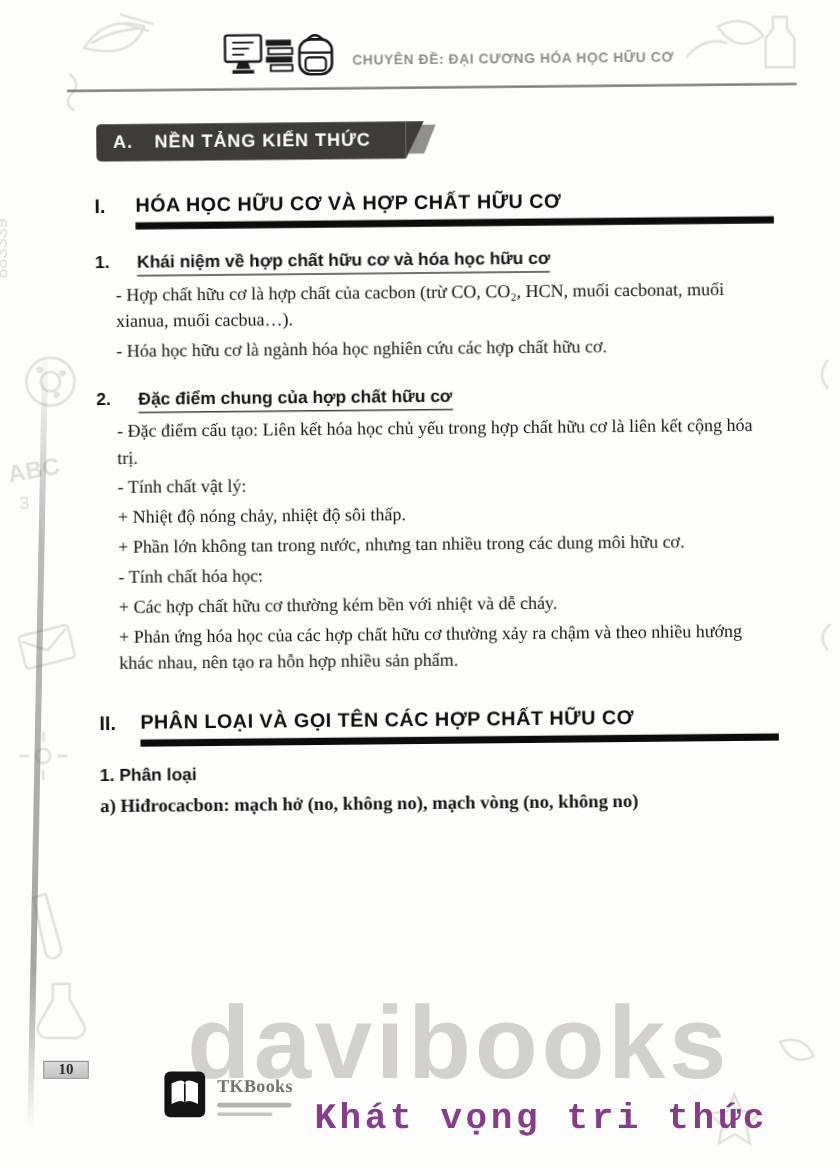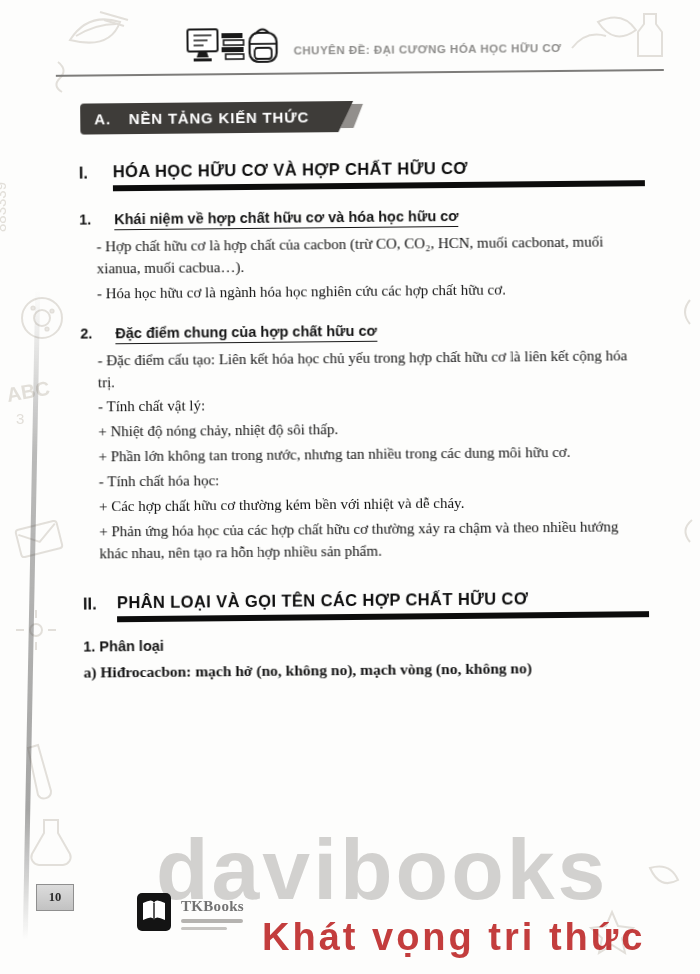--- a/index.html
+++ b/index.html
@@ -77,26 +77,26 @@
   .plist-item { margin:9px 56px 0 78px; font-size:15.5px; font-weight:bold; }
 
   
   .watermark {
     position:absolute; left:156px; top:820px; z-index:1;
     font-family:Liberation Sans, sans-serif; font-weight:bold;
     font-size:86px; letter-spacing:3px; color:#b9b7b4; opacity:.62; white-space:nowrap;
   }
   .slogan {
     position:absolute; left:262px; top:916px; z-index:1;
-    font-family:Liberation Sans, sans-serif; font-weight:bold;
-    font-size:38px; letter-spacing:3px; color:#b91c1c; opacity:.85; white-space:nowrap;
+    font-family:Liberation Mono, monospace; font-weight:bold;
+    font-size:30px; letter-spacing:3px; color:#701a75; opacity:.85; white-space:nowrap;
   }
   .page-num {
     position:absolute; left:36px; top:884px; z-index:3;
-    width:38px; height:27px; background:linear-gradient(#dcdcdc,#c2c2c2);
+    width:38px; height:15px; background:linear-gradient(#dcdcdc,#c2c2c2);
     border:1px solid #8f8f8f; display:flex; align-items:center; justify-content:center;
     font-size:12.5px; font-weight:bold; color:#2c2c2c;
   }
   .logo { position:absolute; left:136px; top:892px; z-index:3; display:flex; gap:7px; align-items:flex-start; }
   .logo-text-col { display:flex; flex-direction:column; gap:4px; padding-top:6px; }
   .logo-name {
     font-family:Liberation Serif, serif; font-weight:bold; font-size:15px; color:#737373;
     letter-spacing:.3px;
   }
   .logo-tagline { width:62px; height:4px; background:#b5b3b0; border-radius:2px; }

